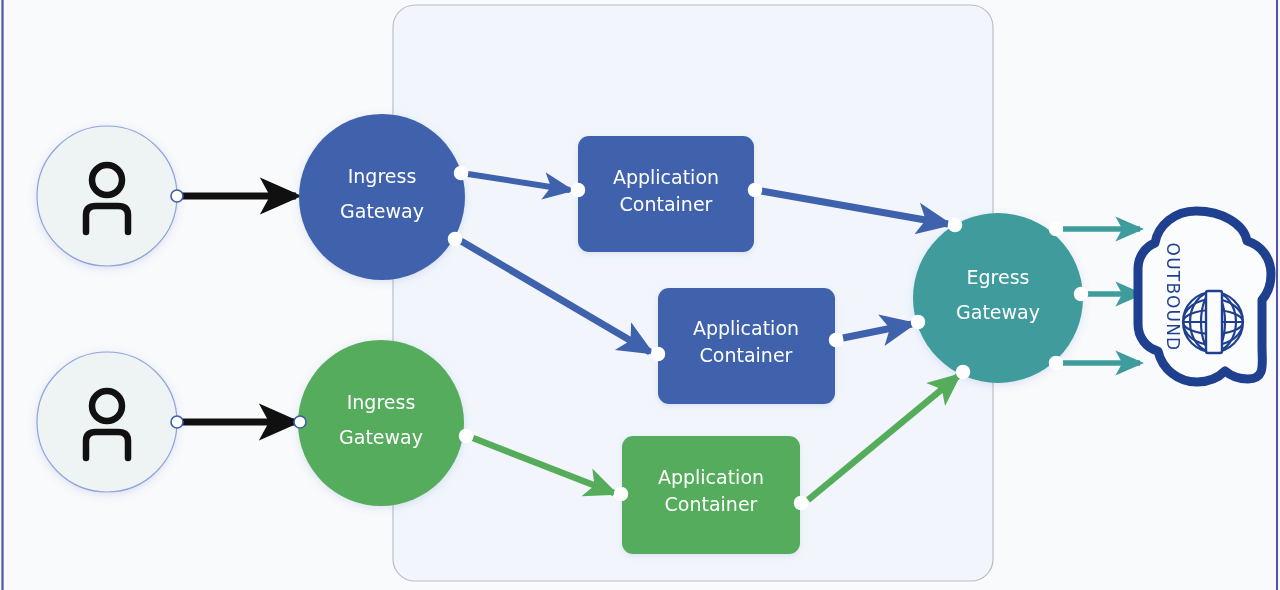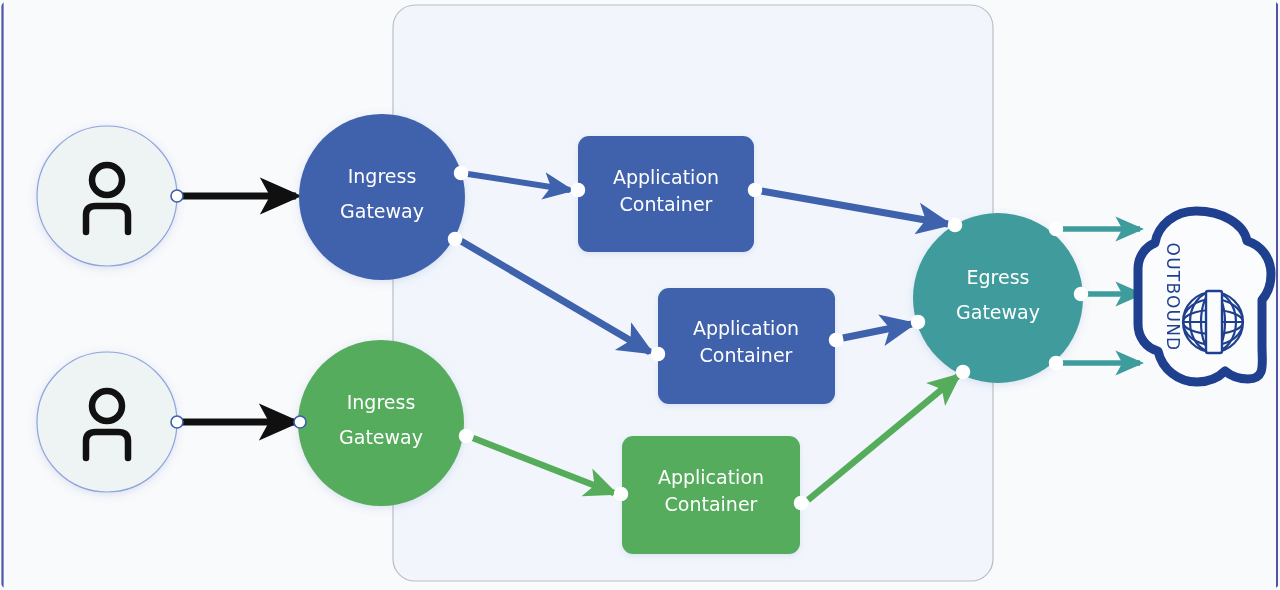--- a/index.html
+++ b/index.html
@@ -7,21 +7,20 @@
     padding: 0;
     background: #f9fafc;
   }
   #canvas {
     position: relative;
     width: 1280px;
     height: 590px;
     background: #f9fafc;
     font-family: "DejaVu Sans", sans-serif;
     overflow: hidden;
-    border-radius: 10px;
   }
   svg.layer {
     position: absolute;
     top: 0;
     left: 0;
     width: 1280px;
     height: 590px;
   }
   .node-label {
     fill: #ffffff;

